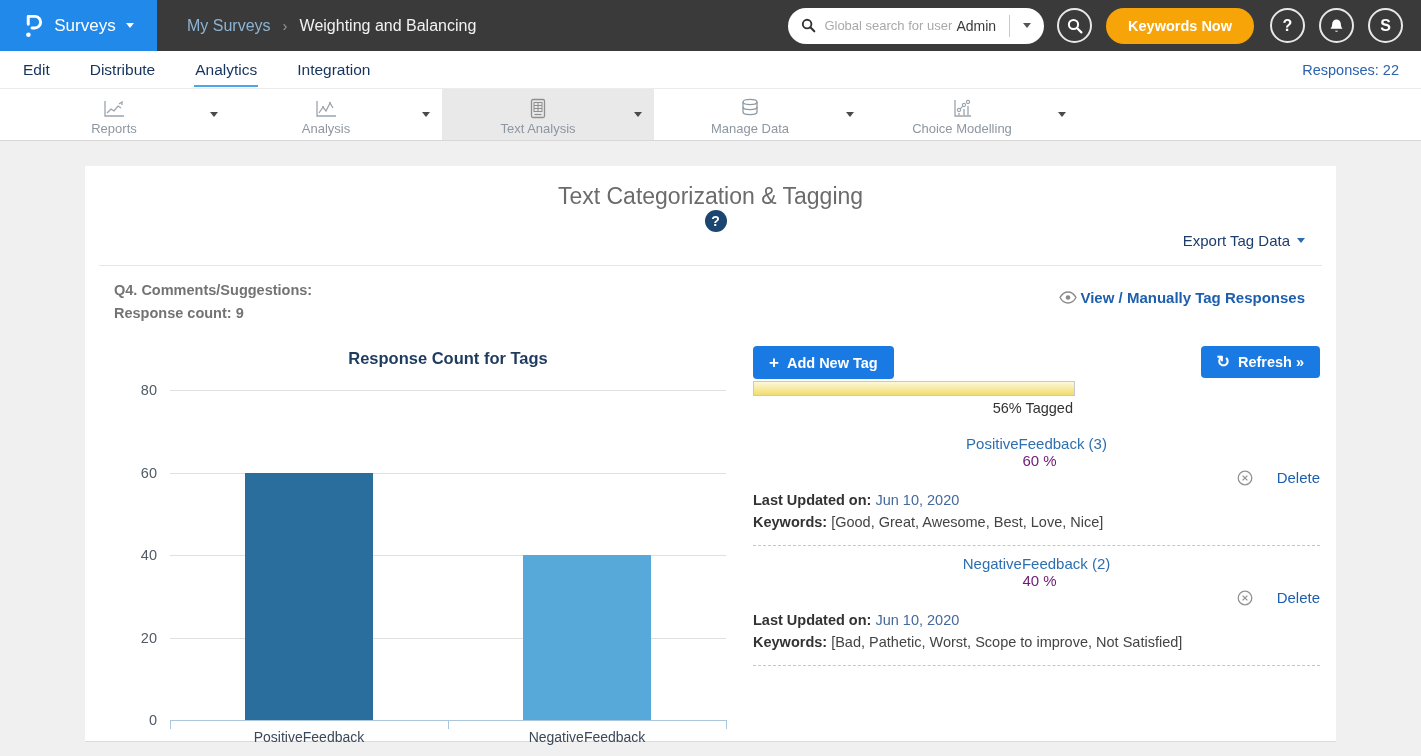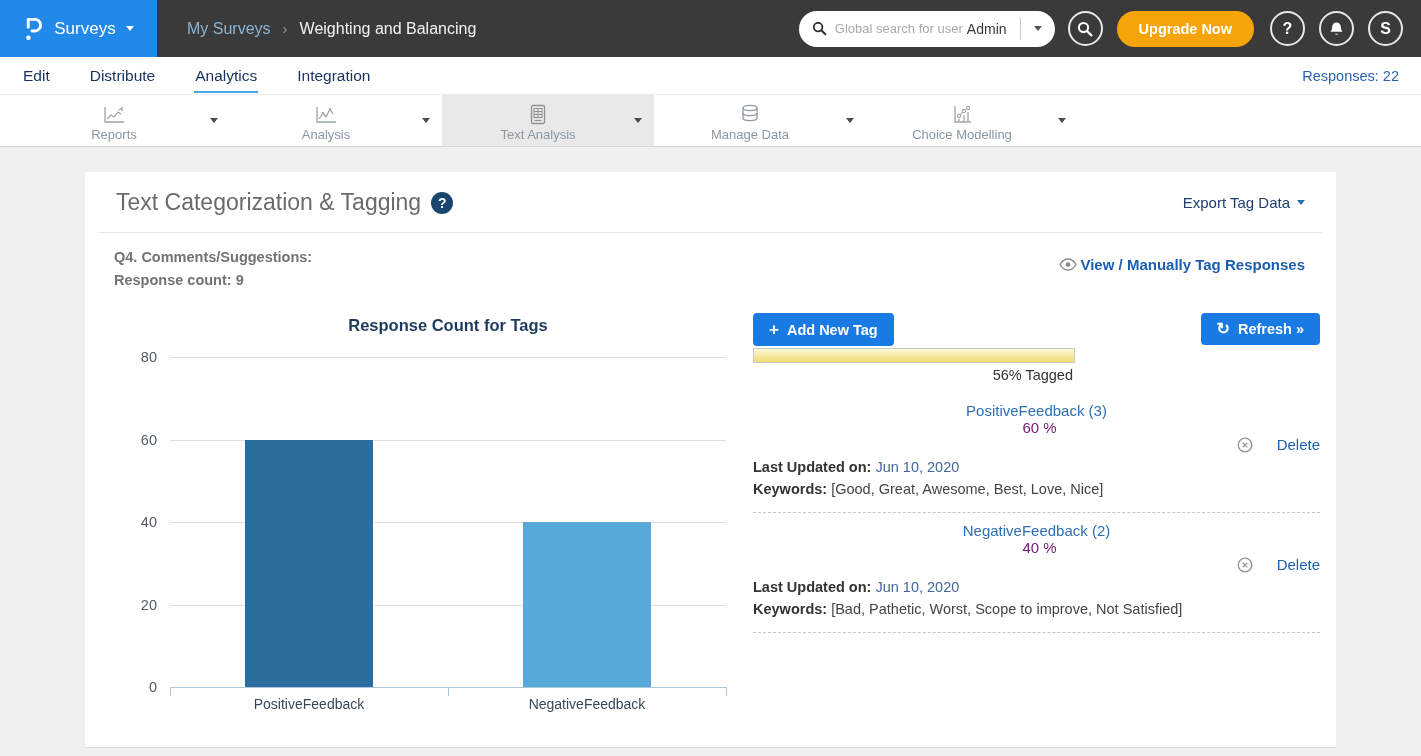--- a/index.html
+++ b/index.html
@@ -1,20 +1,20 @@
 <!DOCTYPE html>
 <html><head>
 <meta charset="utf-8">
 <style>
   * { margin:0; padding:0; box-sizing:border-box; }
   html,body { width:1421px; height:756px; overflow:hidden;
     font-family:"Liberation Sans", sans-serif; background:#f0f0f0; }
 
   
-  .topbar { height:57px; background:#3a3a3a; display:flex; align-items:stretch; }
+  .topbar { height:51px; background:#3a3a3a; display:flex; align-items:stretch; }
   .brand { width:157px; background:#2089ea; display:flex; align-items:center;
     justify-content:center; gap:10px; color:#fff; font-size:17px; cursor:pointer; }
   .brand svg { display:block; }
   .caret { width:0; height:0; border-left:4.5px solid transparent;
     border-right:4.5px solid transparent; border-top:5.5px solid currentColor; display:inline-block; }
   .crumbs { display:flex; align-items:center; gap:12px; margin-left:30px; font-size:16px; }
   .crumb-parent { color:#8db3d2; cursor:pointer; }
   .crumb-sep { color:#9a9a9a; font-size:15px; }
   .crumb-current { color:#f2f2f2; }
   .topbar-spacer { flex:1; }
@@ -51,21 +51,21 @@
     justify-content:center; gap:2px; padding-top:4px; }
   .tool-label { font-size:13px; color:#8d97a1; }
   .tool-caret { color:#4a4a4a; padding-right:12px; display:flex; align-items:center; }
   .tool-icon { height:21px; display:flex; align-items:flex-end; color:#9aa4ac; }
 
   
   .content { height:609px; background:#f0f0f0; padding-top:25px; }
   .card { width:1251px; margin:0 auto; background:#fff; height:576px;
     border-bottom:1px solid #dcdcdc; }
   .card-head { margin:0 14px; padding:17px 17px 16px; display:flex; align-items:center;
-    border-bottom:1px solid #e6e6e6; }
+    border-bottom:1px solid #e6e6e6;flex-direction:column; }
   .card-title { font-size:23px; color:#6b6b6b; }
   .help-dot { width:22px; height:22px; border-radius:50%; background:#1b4670; color:#fff;
     font-size:14px; font-weight:bold; display:inline-flex; align-items:center;
     justify-content:center; margin-left:10px; cursor:pointer; }
   .export-link { margin-left:auto; color:#1d3d6e; font-size:15px; font-weight:500;
     display:flex; align-items:center; gap:7px; cursor:pointer; }
   .export-link .caret { color:#2b6cb0; }
 
   .question-row { margin:0 14px; padding:13px 17px 10px 15px; display:flex; }
   .q-lines { font-size:14.5px; color:#737373; font-weight:bold; line-height:23px; }
@@ -150,21 +150,21 @@
       <span class="scope-caret">
           <span class="caret"></span>
         </span>
     </div>
     <button class="circle-btn">
       <svg width="16" height="16" viewBox="0 0 16 16">
           <circle cx="6.5" cy="6.5" r="4.6" stroke="#fff" stroke-width="2" fill="none"></circle>
           <line x1="10.2" y1="10.2" x2="14.4" y2="14.4" stroke="#fff" stroke-width="2.2" stroke-linecap="round"></line>
         </svg>
     </button>
-    <button class="upgrade-btn">Upgrade Now</button>
+    <button class="upgrade-btn">Keywords Now</button>
     <button class="circle-btn">
       <span>?</span>
     </button>
     <button class="circle-btn">
       <span style="display:flex;">
         <svg width="15" height="16" viewBox="0 0 16 17">
             <path d="M8 1.5 a4.6 4.6 0 0 1 4.6 4.6 c0 3.4 1.4 4.7 2 5.4 H1.4 c.6-.7 2-2 2-5.4 A4.6 4.6 0 0 1 8 1.5 Z" fill="#fff"></path>
             <path d="M6.3 13.5 a1.8 1.8 0 0 0 3.4 0 Z" fill="#fff"></path>
           </svg>
       </span>

